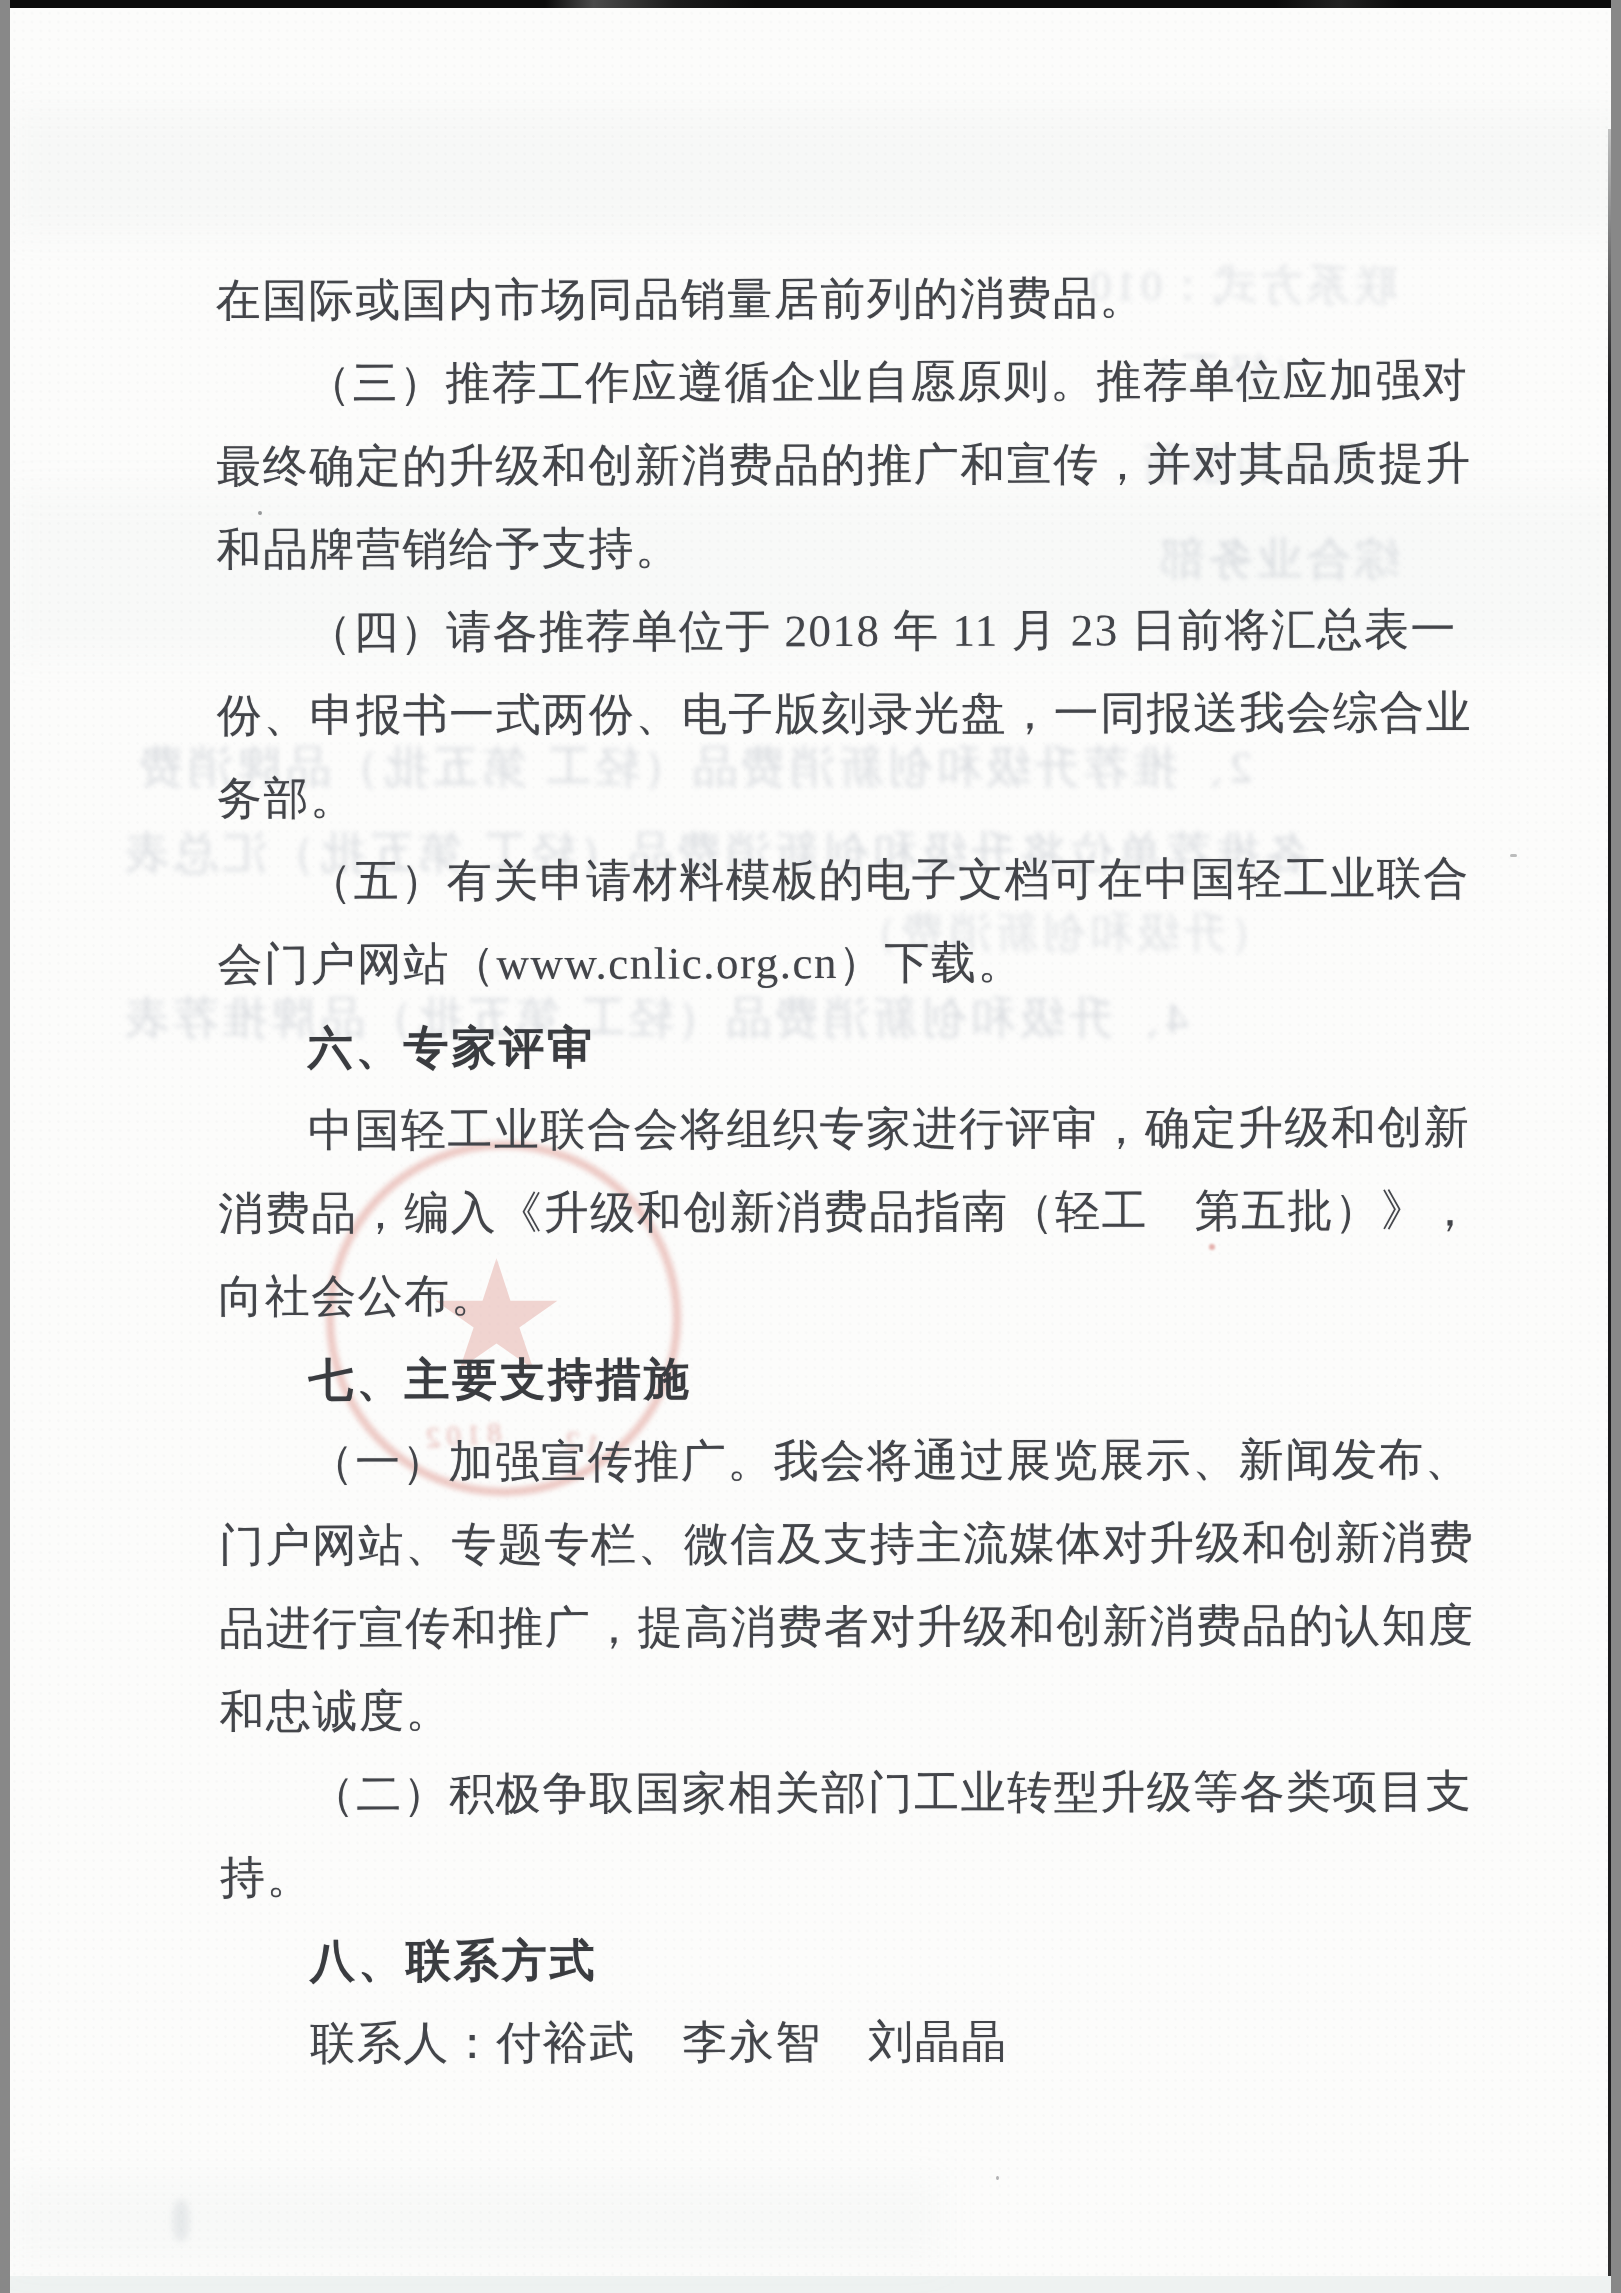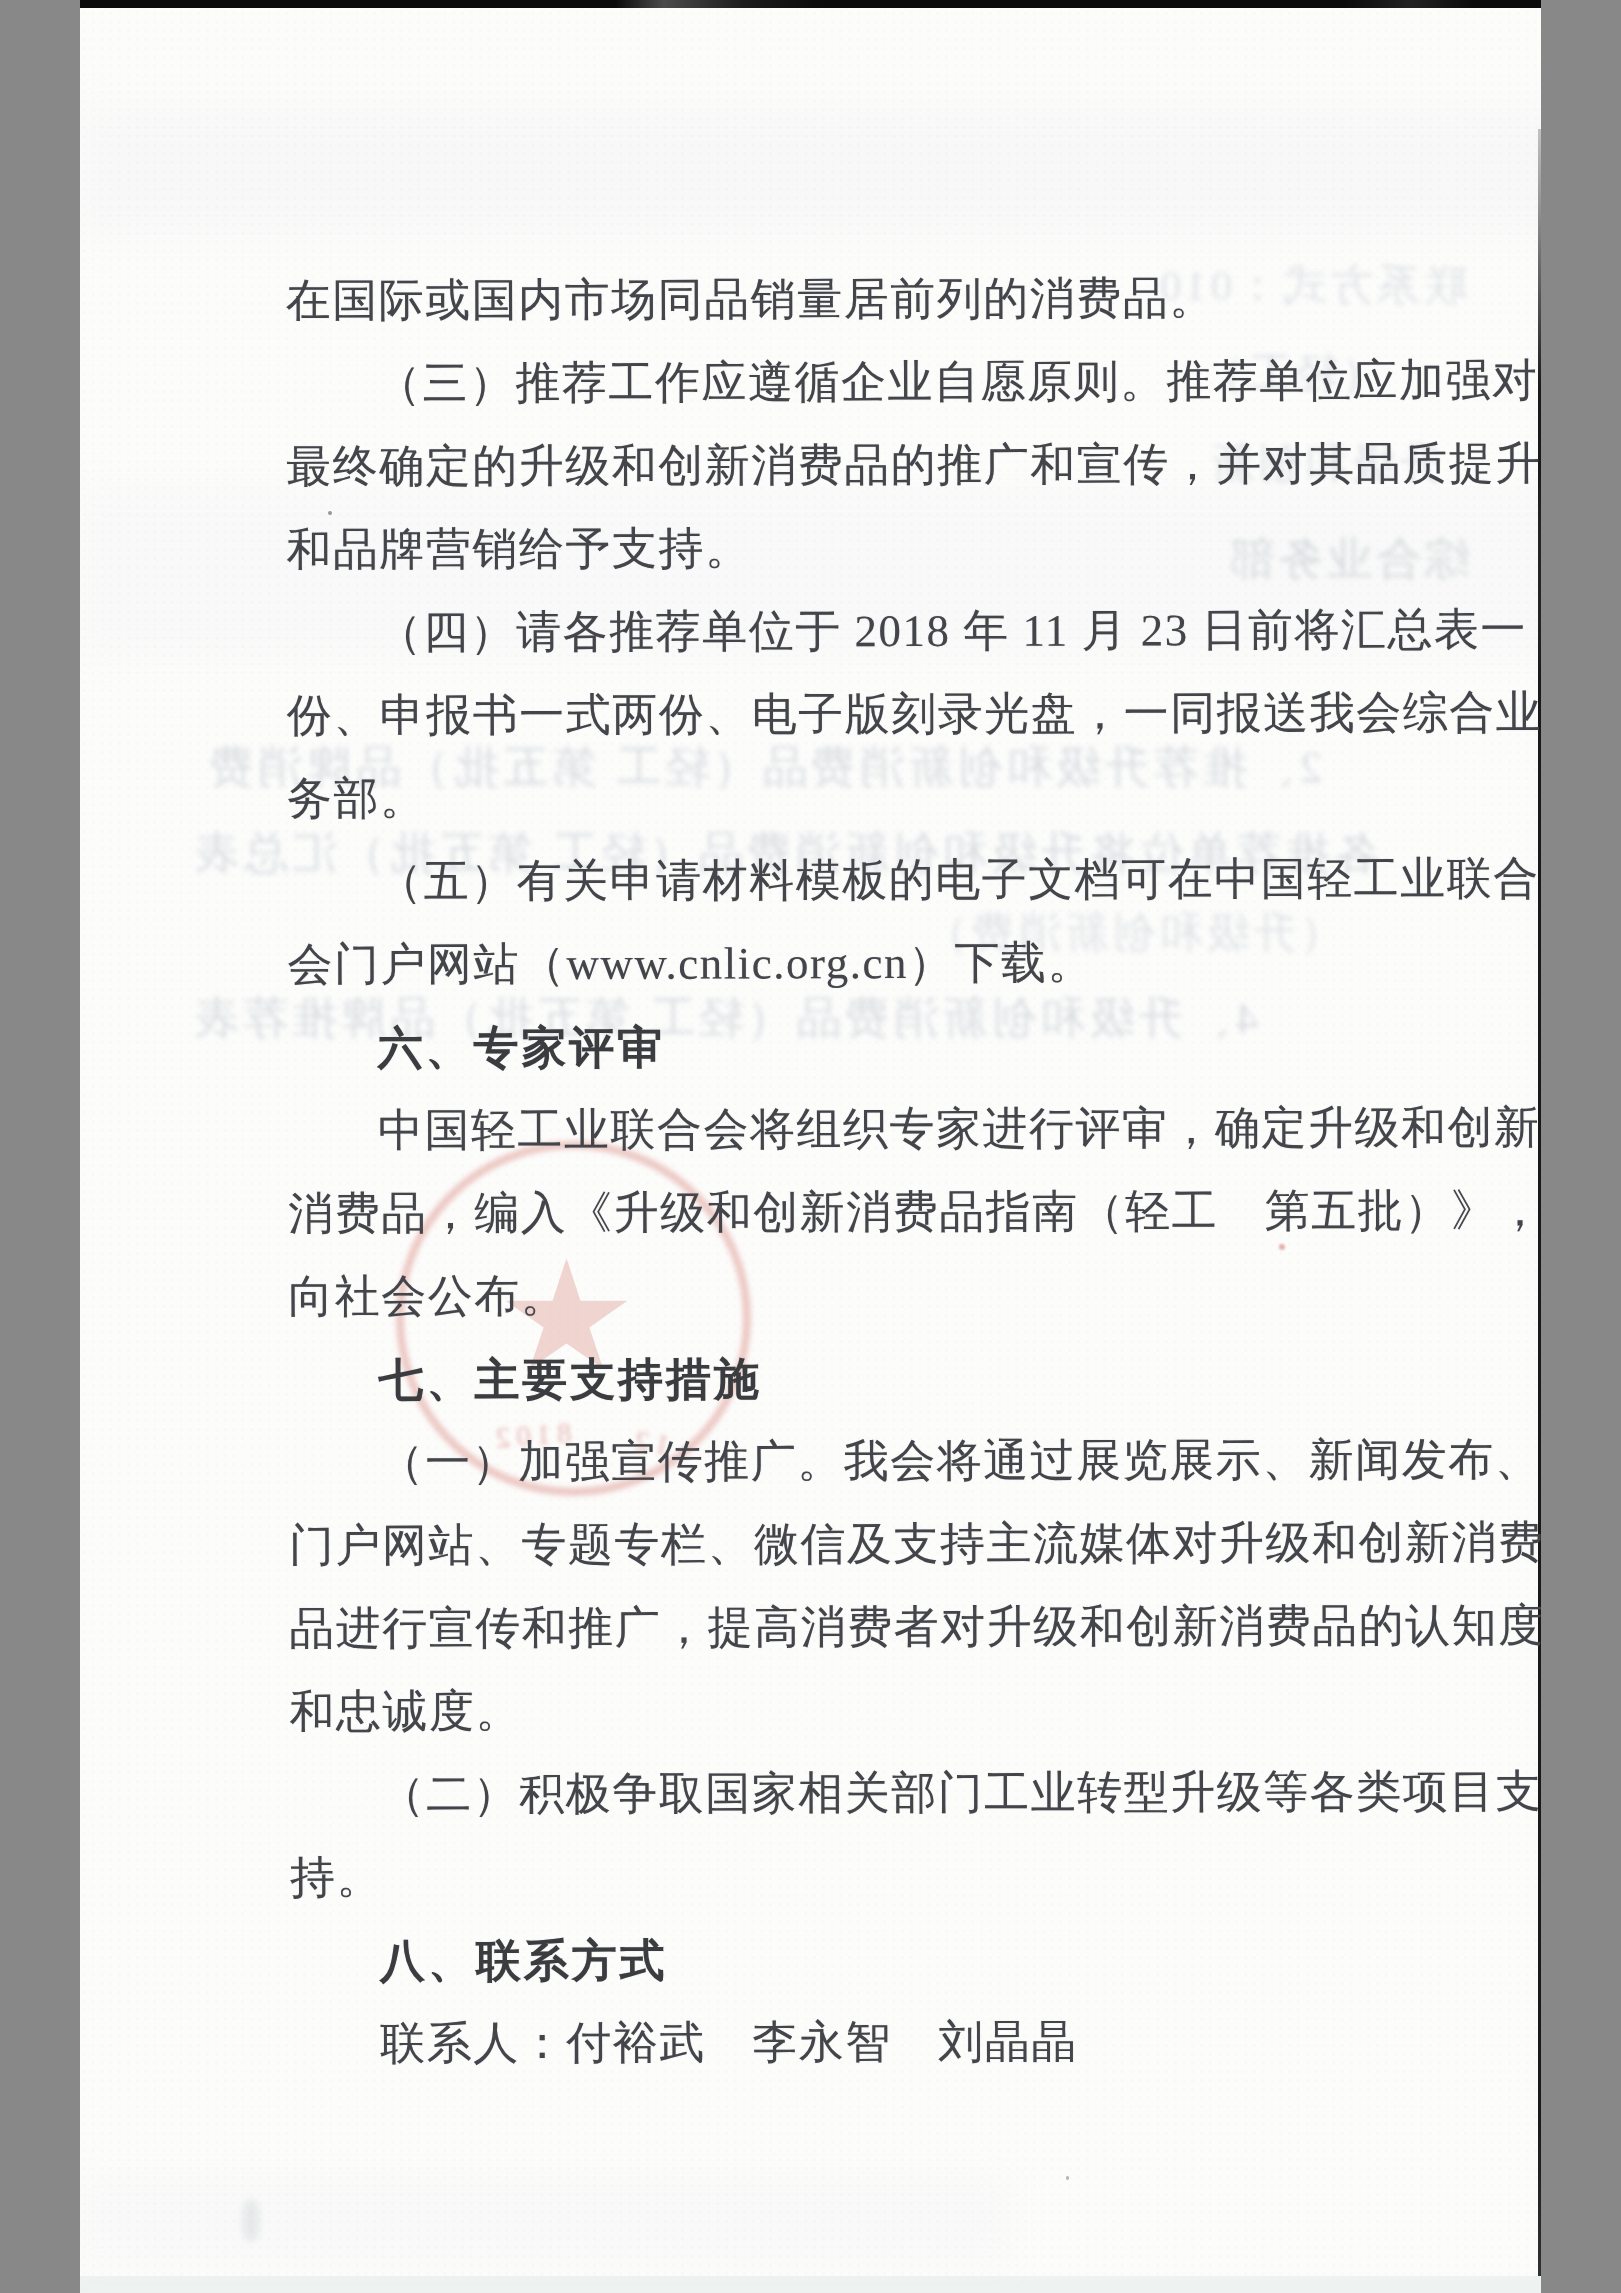--- a/index.html
+++ b/index.html
@@ -1,19 +1,19 @@
 <!DOCTYPE html>
 <html><head>
 <meta charset="utf-8">
 <title></title>
 <style>
   html,body{margin:0;padding:0;background:#888;}
   .page{
     position:relative;
-    width:1461px;height:2294px;
+    width:1601px;height:2294px;
     margin:0 auto;
     background:#fcfcfb;
     overflow:hidden;
     font-family:"Liberation Serif","DejaVu Serif",serif;
     background-image:radial-gradient(rgba(120,125,130,0.035) 1px, transparent 1.6px);
     background-size:8.8px 8.8px;
   }
   
   .scan-top-bar{
     position:absolute;left:0;top:0;width:1621px;height:7.8px;

